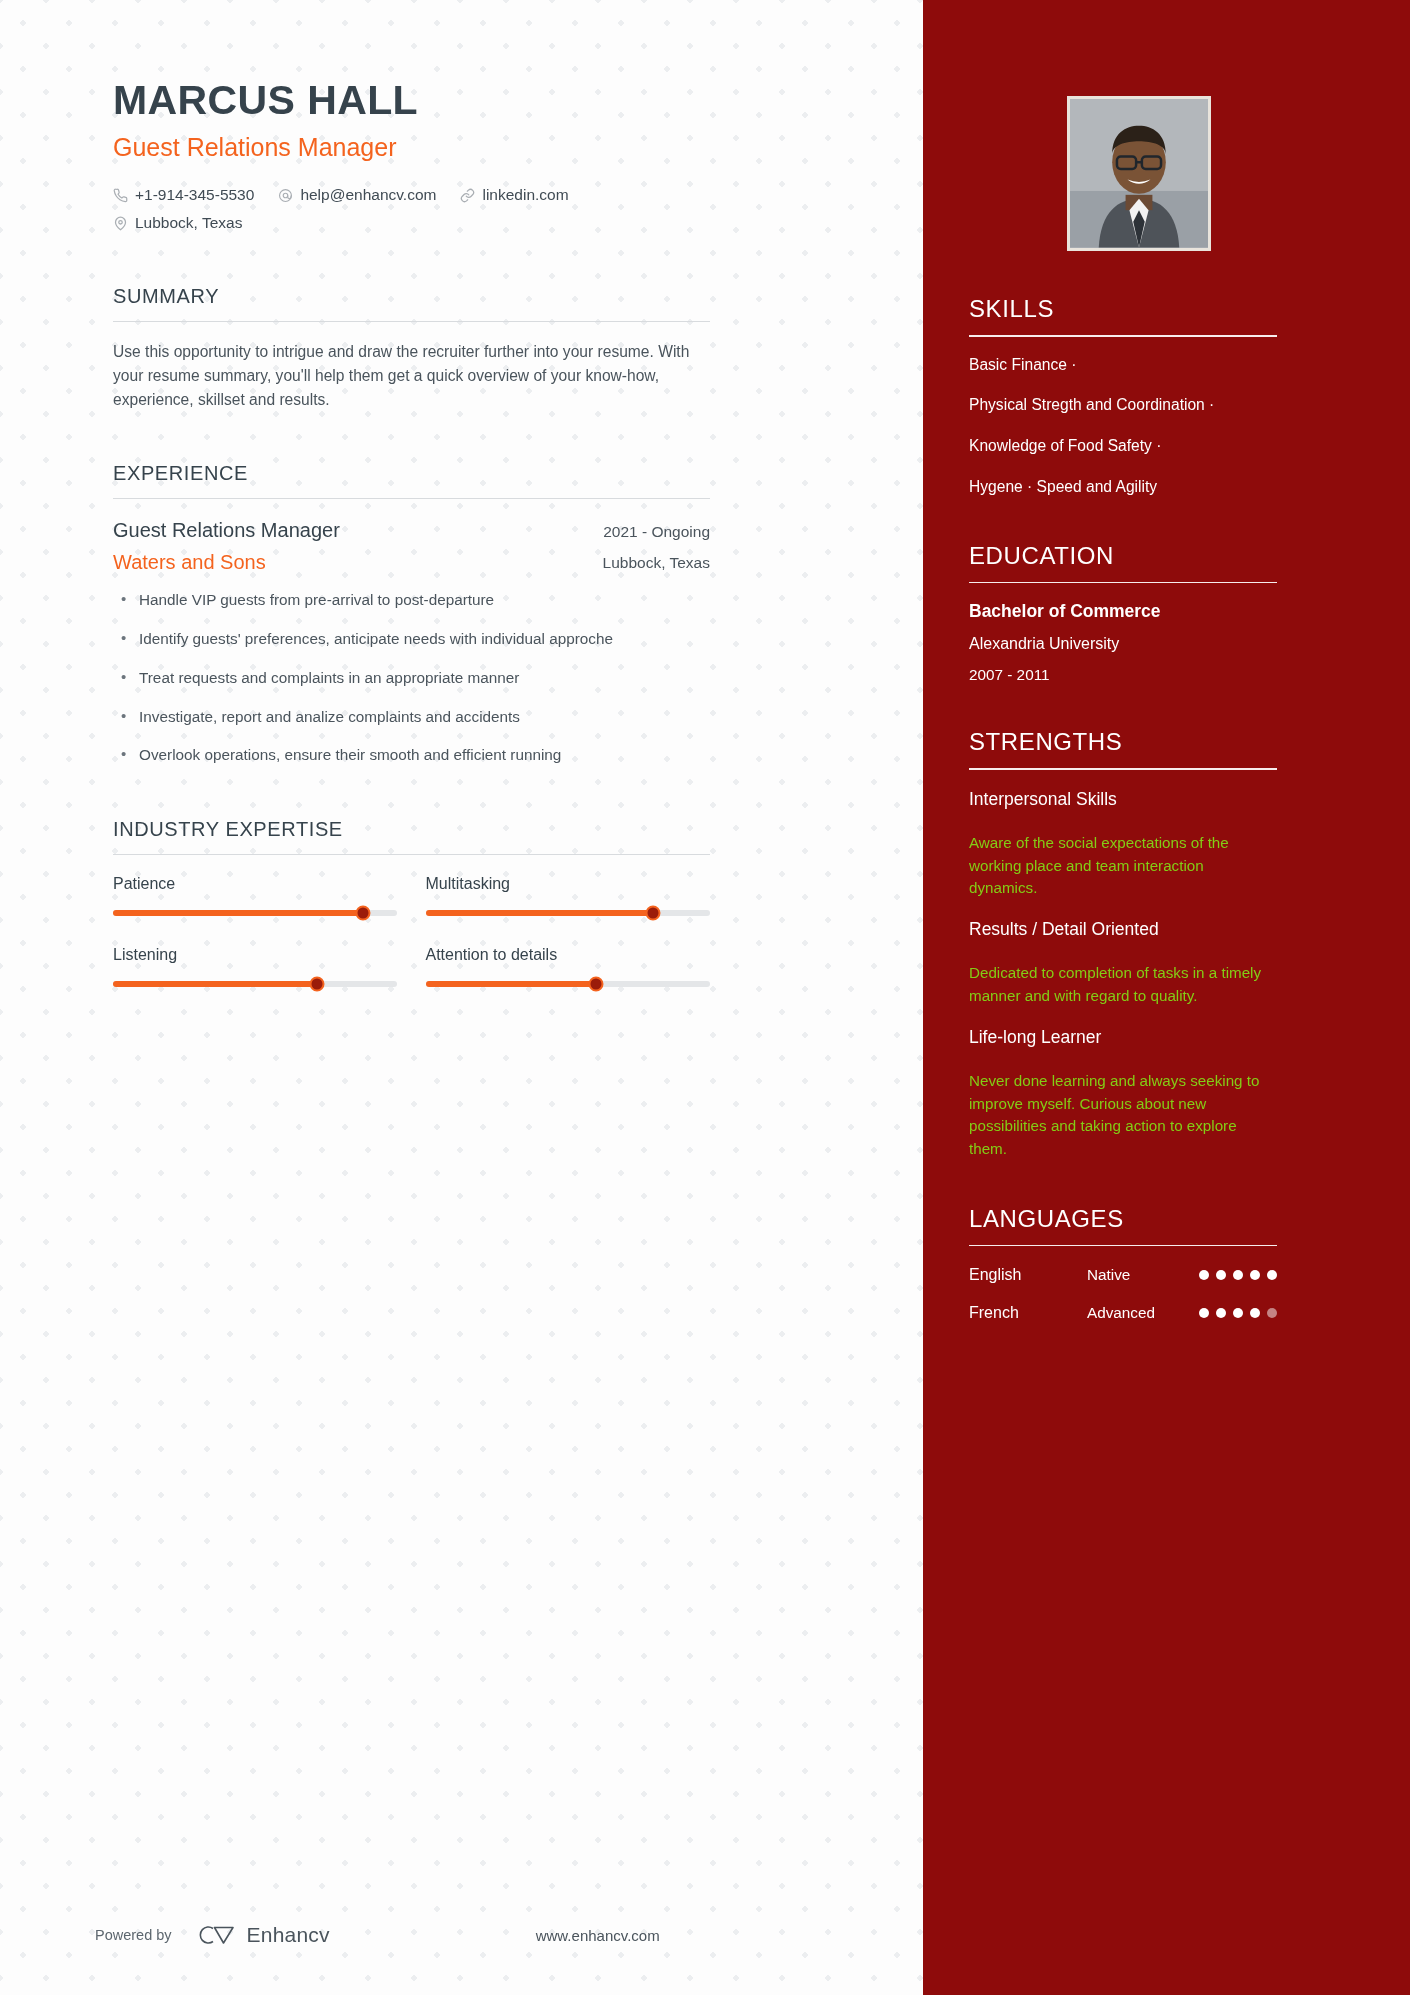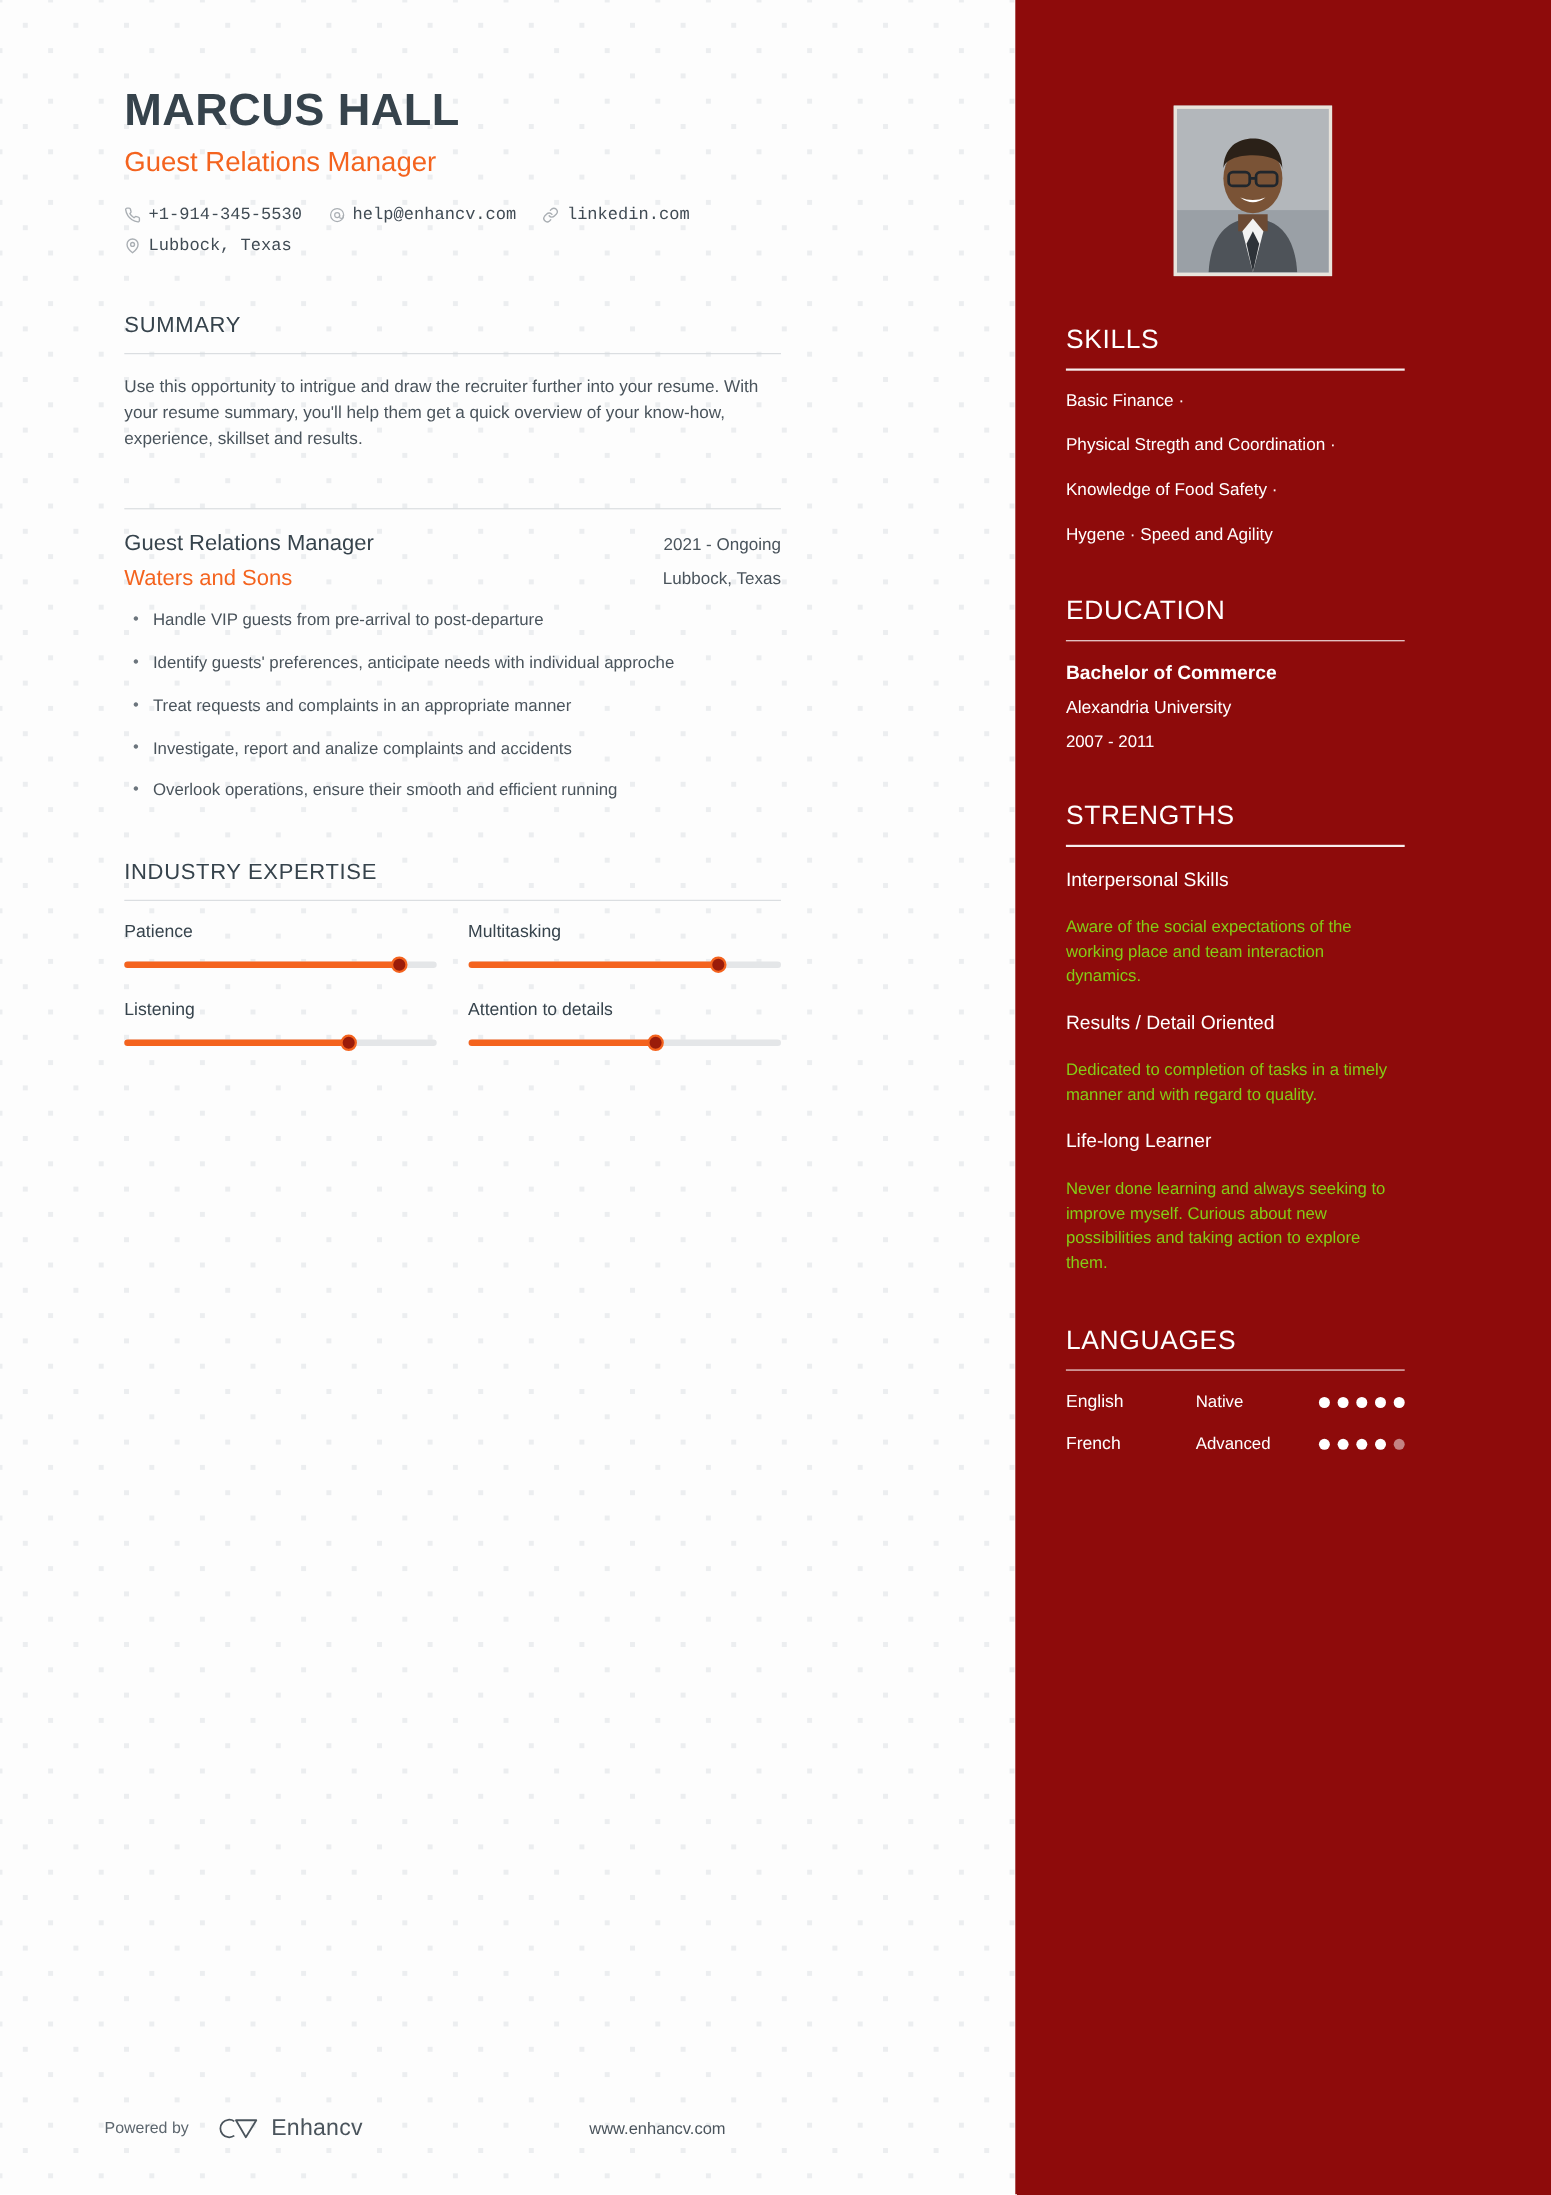--- a/index.html
+++ b/index.html
@@ -23,21 +23,21 @@
   .main-inner { padding: 78px 0 0 113px; width: 760px; position: relative; }
 
   .name {
     font-size: 41px; font-weight: bold; color: #36434c;
     letter-spacing: 0.4px; line-height: 1.12;
   }
   .job-title {
     font-size: 25px; color: #f4631e; margin-top: 8px; line-height: 1.2;
   }
 
-  .contact-rows { margin-top: 22px; font-family: Liberation Mono, monospace; }
+  .contact-rows { margin-top: 22px; }
   .contact-line { display: flex; align-items: flex-start; flex-wrap: wrap; gap: 0; margin-bottom: 6px; }
   .contact-item {
     display: flex; align-items: center; gap: 7px;
     font-size: 15.5px; color: #404b54; margin-right: 24px; line-height: 1.45;
   }
   .cicon { width: 15px; height: 15px; display: inline-block; flex: 0 0 auto; opacity: .62; }
   .cicon svg { display: block; width: 15px; height: 15px; }
 
   .section { margin-top: 50px; }
   .section-title {
@@ -204,20 +204,21 @@
         </div>
       </div>
 
       <div class="section">
         <div class="section-title">SUMMARY</div>
         <div class="rule-light"></div>
         <p class="summary-text">Use this opportunity to intrigue and draw the recruiter further into your resume. With your resume summary, you'll help them get a quick overview of your know-how, experience, skillset and results.</p>
       </div>
 
       <div class="section">
+        <div class="section-title">EXPERIENCE</div>
         <div class="rule-light"></div>
 
         <div class="job-head">
           <span class="job-role">Guest Relations Manager</span>
           <span class="job-dates">2021 - Ongoing</span>
         </div>
         <div class="job-sub">
           <span class="job-company">Waters and Sons</span>
           <span class="job-loc">Lubbock, Texas</span>
         </div>

